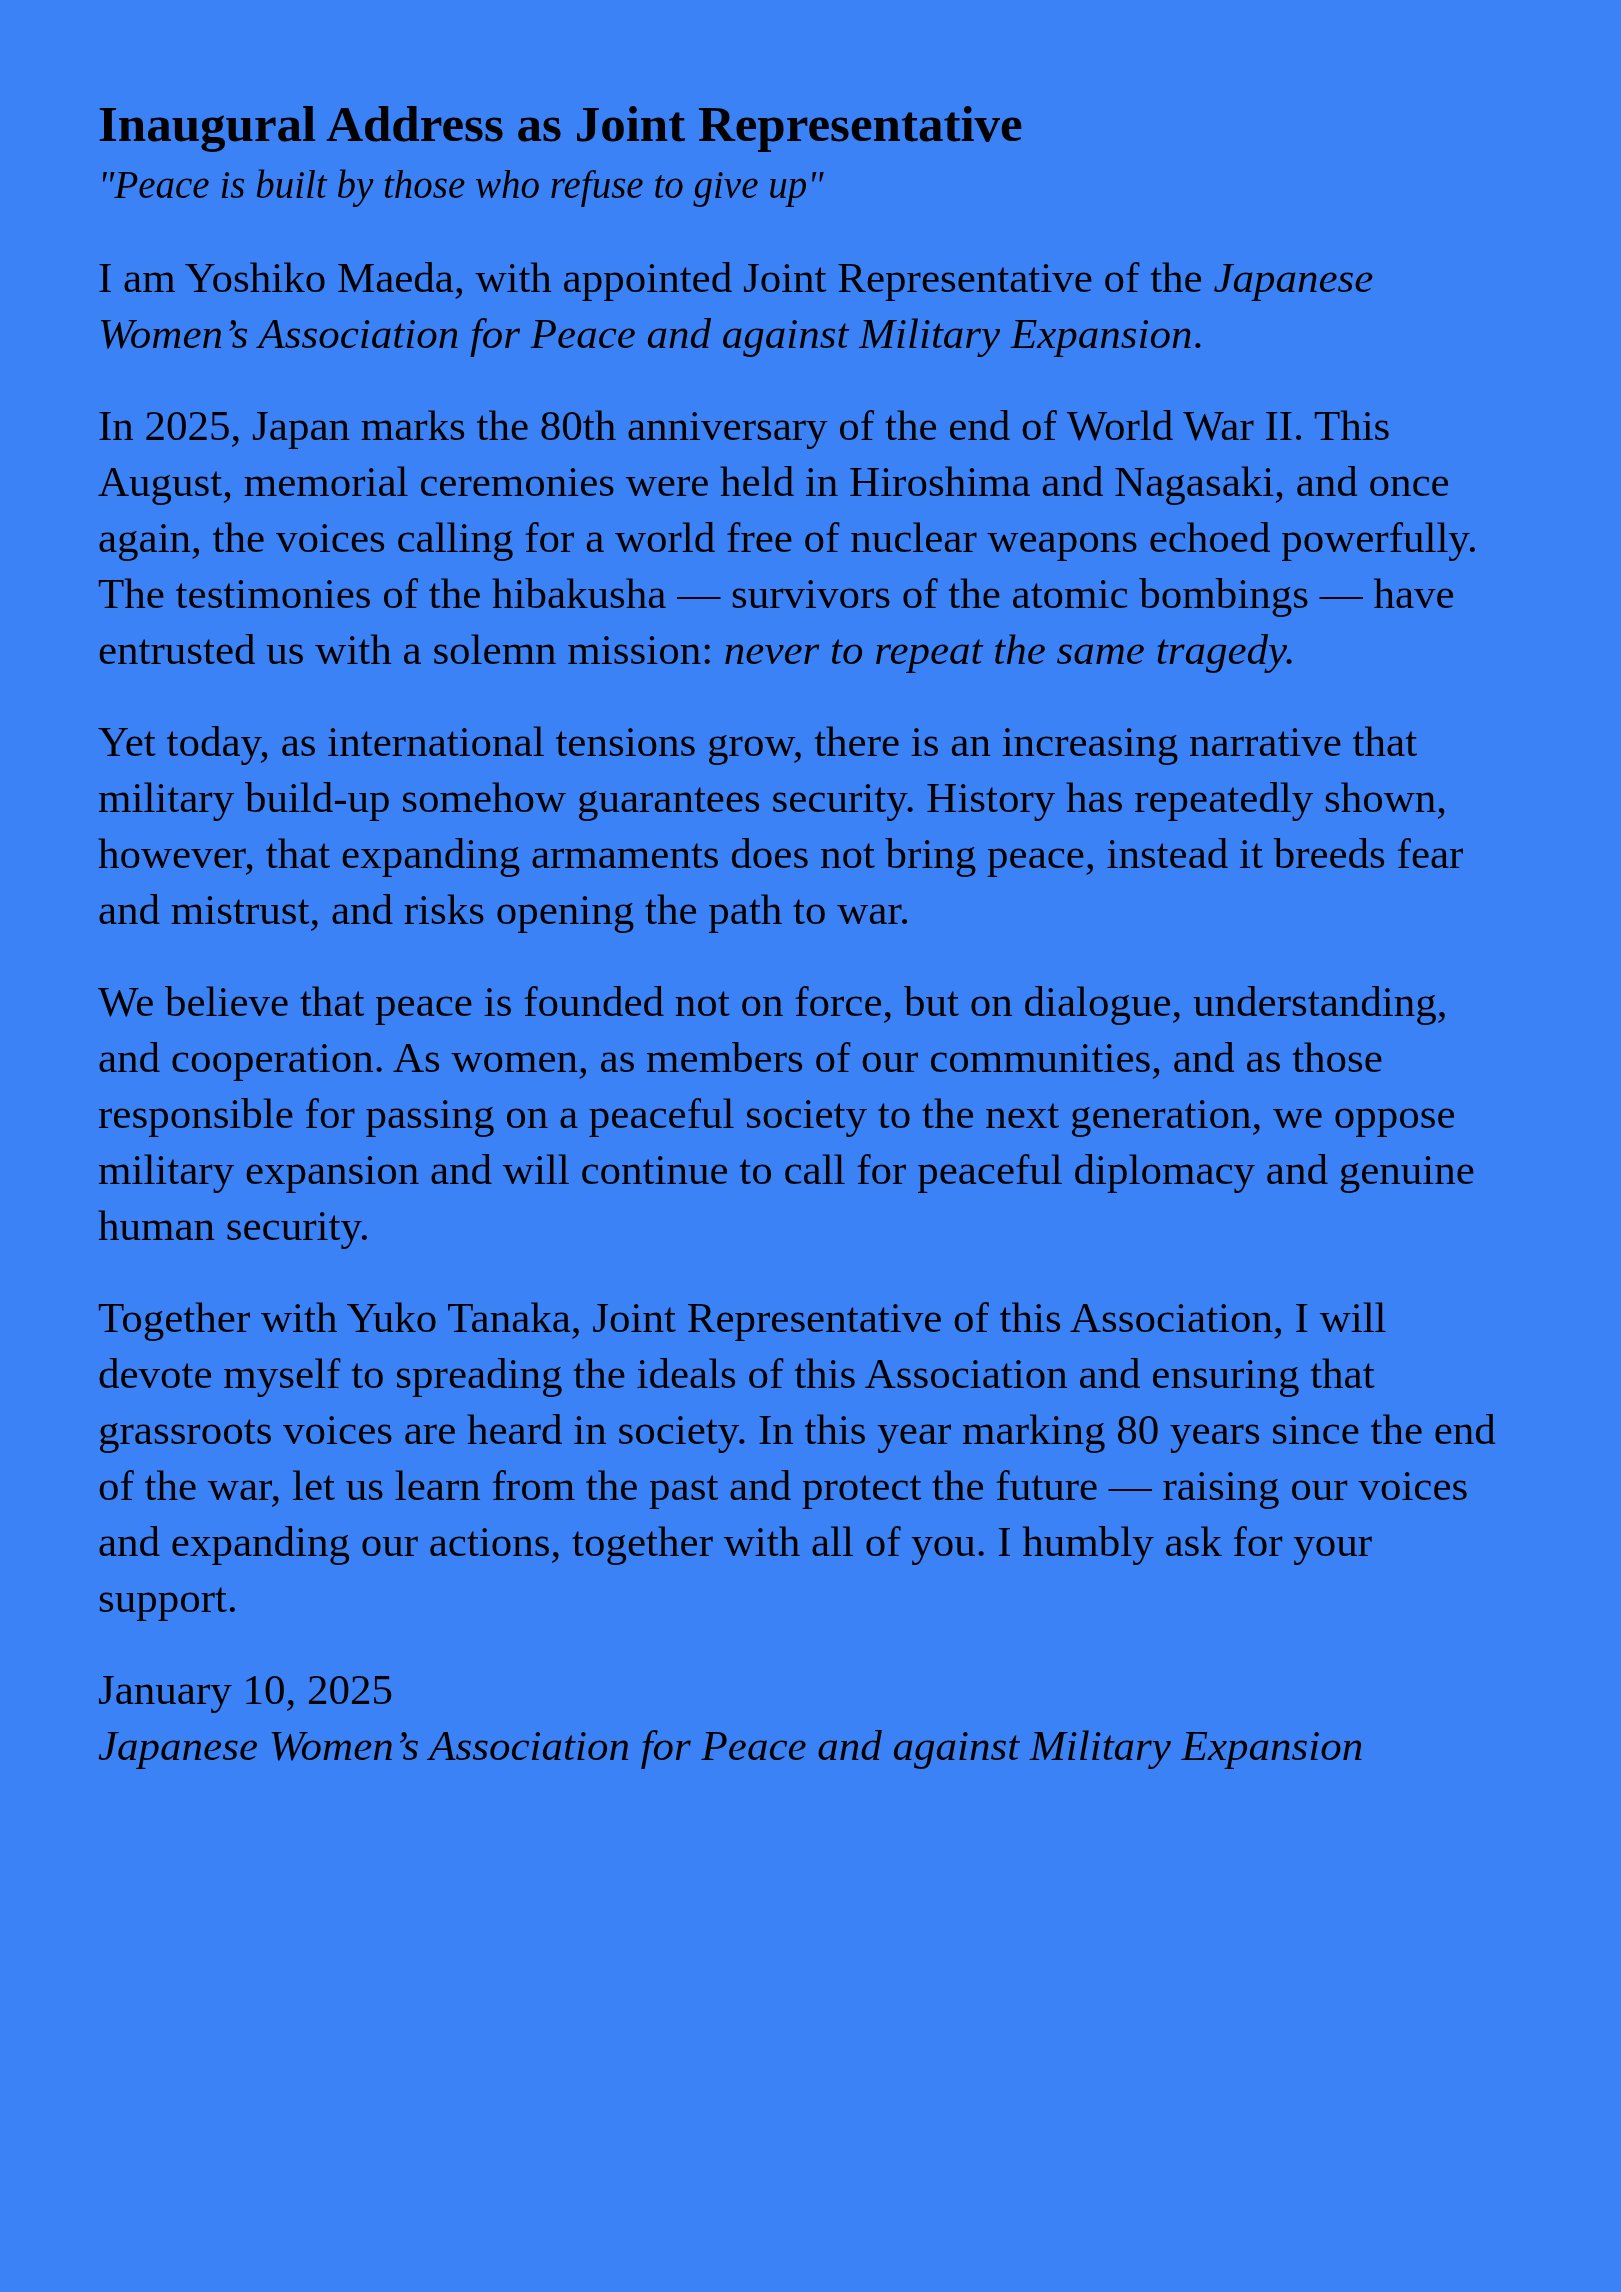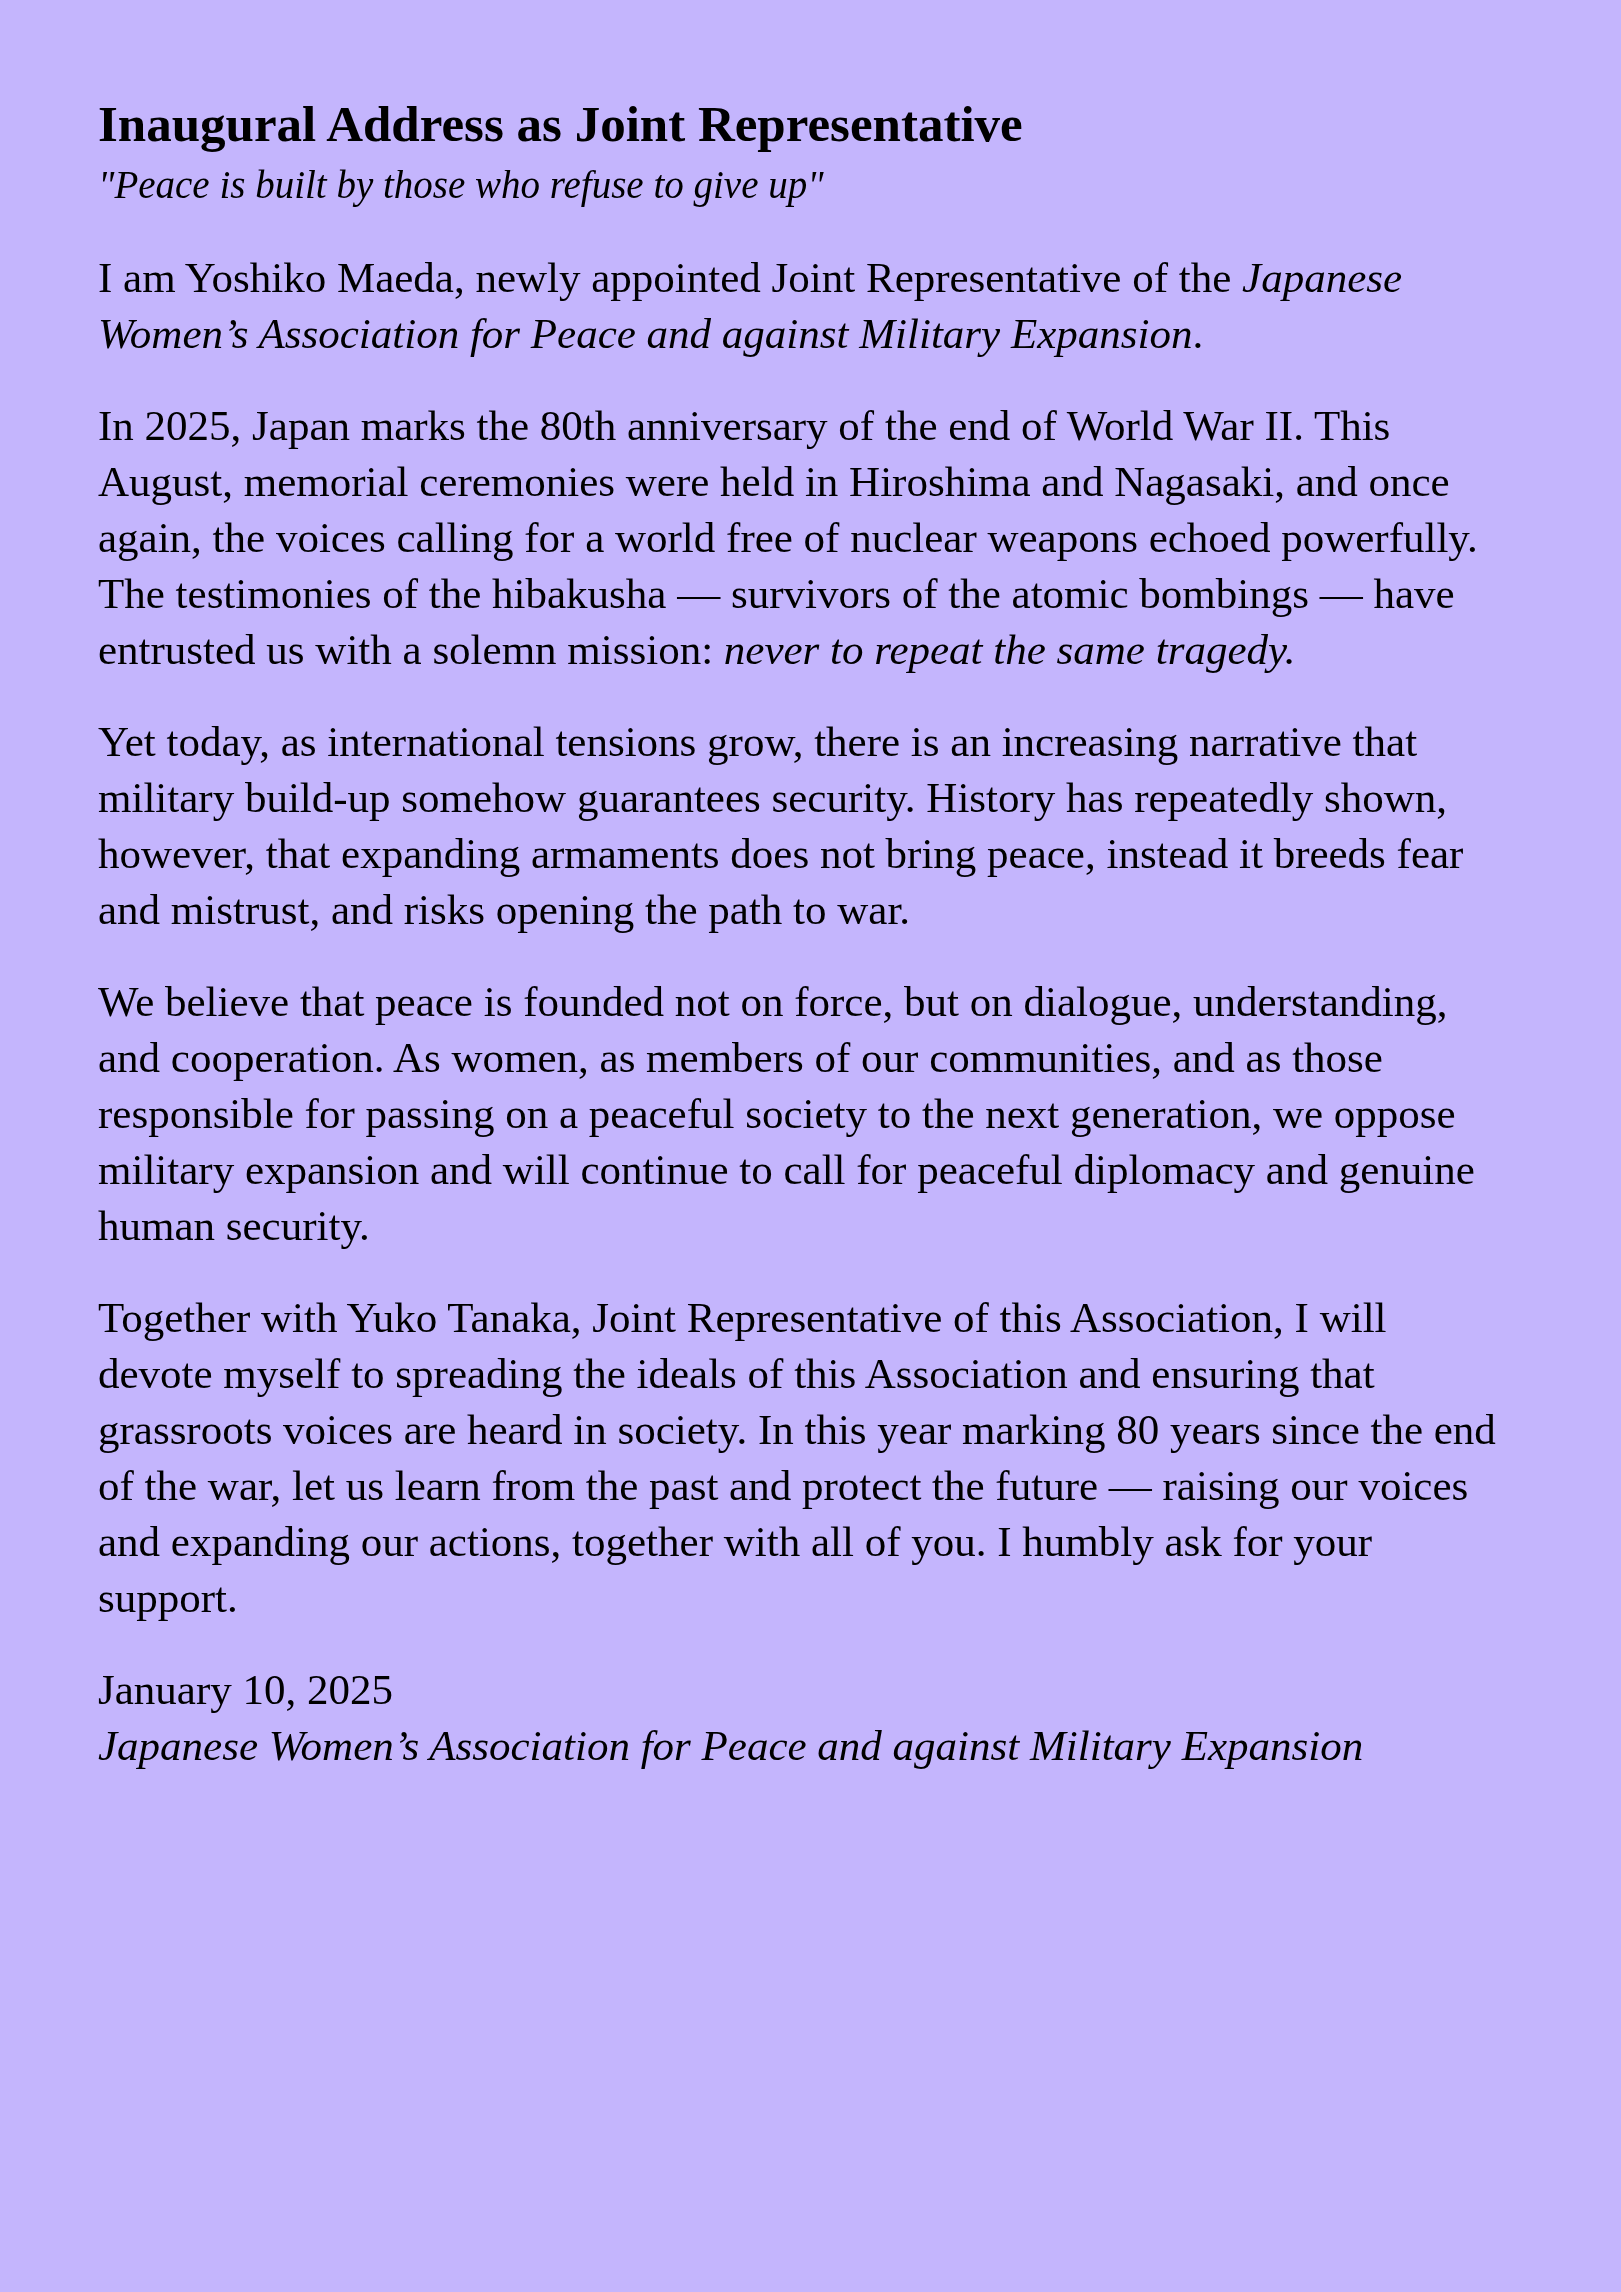--- a/index.html
+++ b/index.html
@@ -4,21 +4,21 @@
 <style>
   html, body {
     margin: 0;
     padding: 0;
     background: #ffffff;
   }
   .page {
     position: relative;
     width: 1621px;
     height: 2293px;
-    background: #c4b5fd;
+    background: #3b82f6;
     color: #000000;
     font-family: "Liberation Serif", "DejaVu Serif", serif;
     overflow: hidden;
   }
   .content {
     position: absolute;
     left: 98px;
     top: 94px;
     width: 1411px;
   }
@@ -46,21 +46,21 @@
   }
 </style>
 </head>
 <body>
 
 <div class="page">
   <div class="content">
     <h1 class="title">Inaugural Address as Joint Representative</h1>
     <div class="subtitle">"Peace is built by those who refuse to give up"</div>
     <main>
-        <p class="para"><span>I am Yoshiko Maeda, newly appointed Joint Representative of the </span><em>Japanese Women’s Association for Peace and against Military Expansion</em><span>.</span></p>
+        <p class="para"><span>I am Yoshiko Maeda, with appointed Joint Representative of the </span><em>Japanese Women’s Association for Peace and against Military Expansion</em><span>.</span></p>
         <p class="para"><span>In 2025, Japan marks the 80th anniversary of the end of World War II. This August, memorial ceremonies were held in Hiroshima and Nagasaki, and once again, the voices calling for a world free of nuclear weapons echoed powerfully. The testimonies of the hibakusha — survivors of the atomic bombings — have entrusted us with a solemn mission: </span><em>never to repeat the same tragedy.</em></p>
         <p class="para"><span>Yet today, as international tensions grow, there is an increasing narrative that military build-up somehow guarantees security. History has repeatedly shown, however, that expanding armaments does not bring peace, instead it breeds fear and mistrust, and risks opening the path to war.</span></p>
         <p class="para"><span>We believe that peace is founded not on force, but on dialogue, understanding, and cooperation. As women, as members of our communities, and as those responsible for passing on a peaceful society to the next generation, we oppose military expansion and will continue to call for peaceful diplomacy and genuine human security.</span></p>
         <p class="para"><span>Together with Yuko Tanaka, Joint Representative of this Association, I will devote myself to spreading the ideals of this Association and ensuring that grassroots voices are heard in society. In this year marking 80 years since the end of the war, let us learn from the past and protect the future — raising our voices and expanding our actions, together with all of you. I humbly ask for your support.</span></p>
         <p class="para"><span>January 10, 2025</span><br><em>Japanese Women’s Association for Peace and against Military Expansion</em><br></p>
       </main>
   </div>
 </div>
 
 

